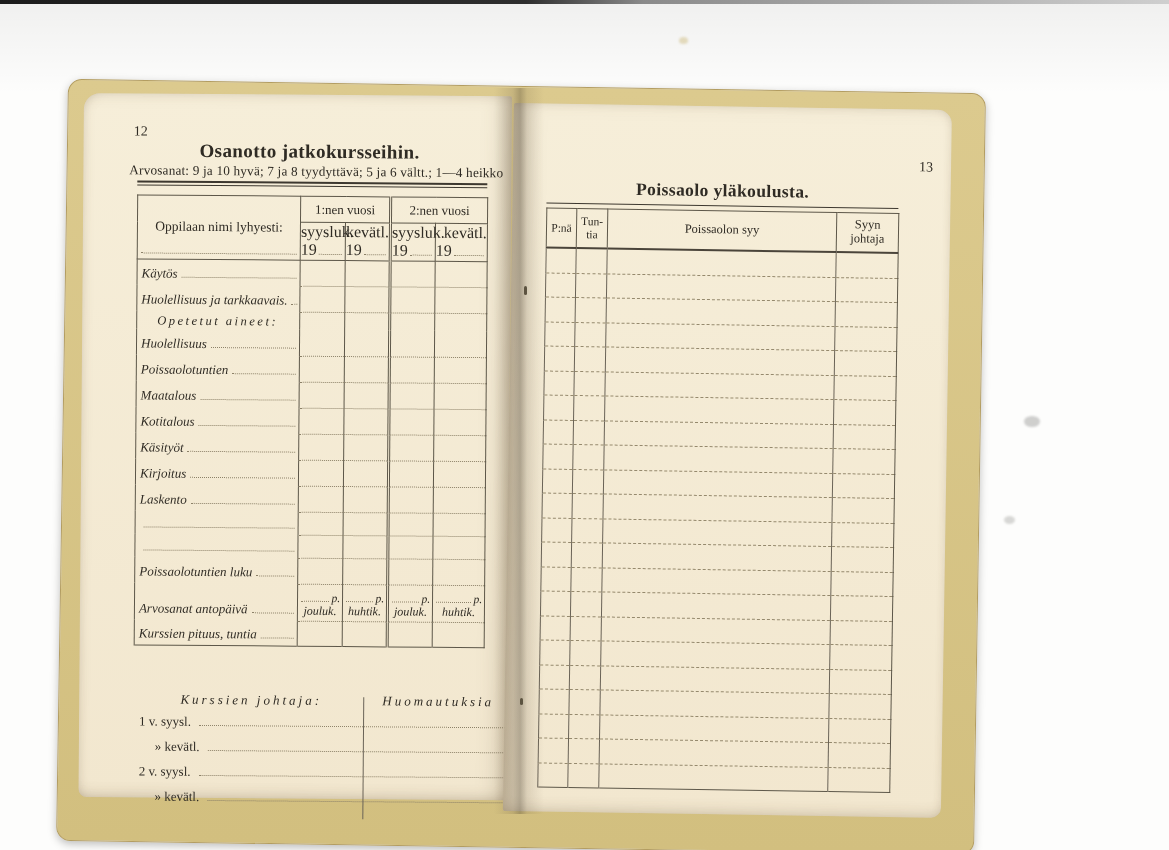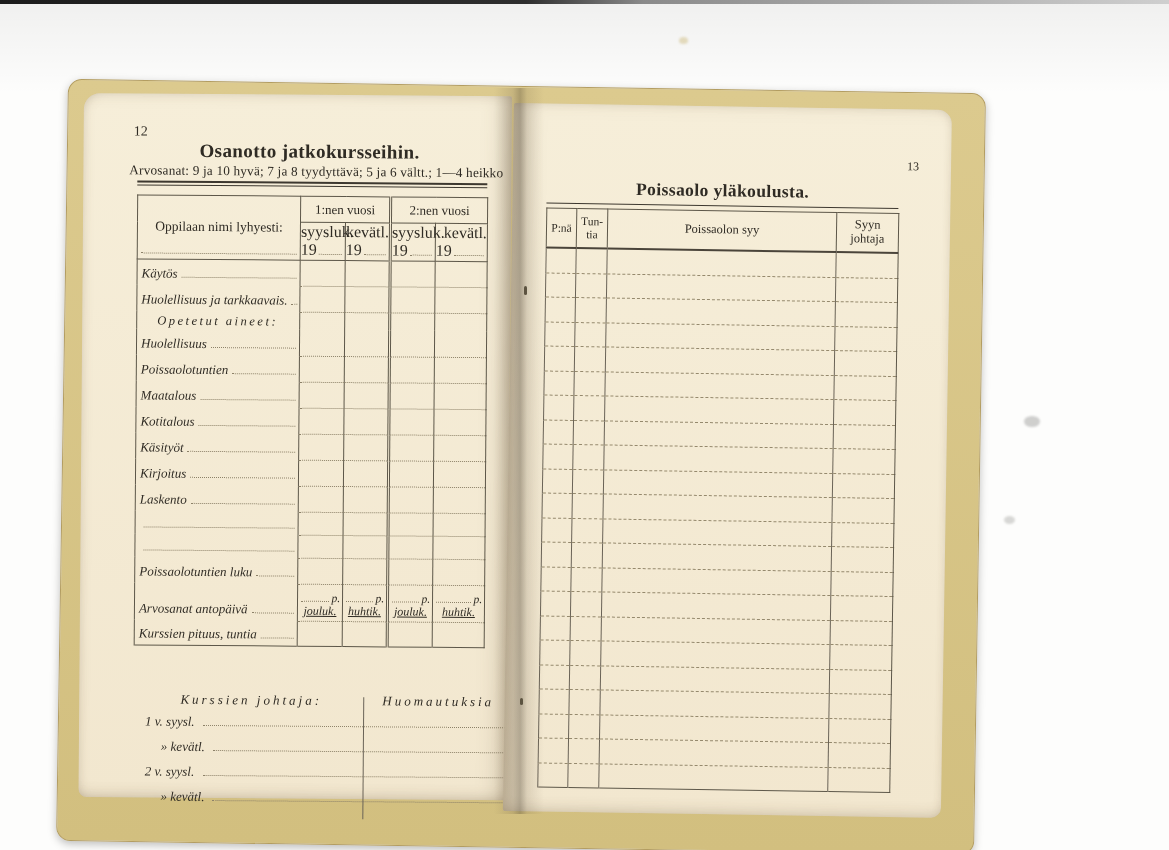--- a/index.html
+++ b/index.html
@@ -71,34 +71,34 @@
   tr.r-last{height:25px;}
   td.name-cell{padding:0 2px 0 4px !important;}
   .lblwrap{display:flex;align-items:baseline;}
   .lbl{font-size:13px;font-style:italic;white-space:nowrap;padding-bottom:3px;}
   .leader{flex:1;border-bottom:1.2px dotted #8c8168;margin:0 1px 6px 4px;min-width:6px;}
   .section-lbl{font-size:12.5px;font-style:italic;letter-spacing:2.5px;padding-left:16px;white-space:nowrap;}
   td.gcell{border-bottom:1.2px dotted #8c8168;}
   tr.r-section td{border-bottom:none !important;}
   td.gcell .pline{display:flex;align-items:baseline;font-size:11.5px;font-style:italic;padding:0 2px;}
   td.gcell .pleader{flex:1;border-bottom:1px dotted #8c8168;margin:0 2px 2px 1px;height:8px;}
-  td.gcell .pmonth{font-size:12px;font-style:italic;text-align:center;padding-bottom:2px;text-decoration:underline;}
+  td.gcell .pmonth{font-size:12px;font-style:italic;text-align:center;padding-bottom:2px;}
 
   .lp-footer{position:absolute;left:14px;top:552px;width:374px;}
   .f-heads{display:flex;font-style:italic;font-size:13px;letter-spacing:3px;height:22px;}
   .f-heads .fh-left{width:224px;text-align:center;}
   .f-heads .fh-right{flex:1;text-align:center;}
   .f-divider{position:absolute;left:224px;top:4px;height:122px;border-left:1.2px solid #6a6357;}
   .f-row{display:flex;align-items:baseline;height:25px;}
-  .f-row .flabel{font-size:13px;font-style:italic;white-space:nowrap;padding-bottom:2px;margin-left:6px;}
+  .f-row .flabel{font-size:13px;white-space:nowrap;padding-bottom:2px;}
   .f-row .fdots{flex:1;border-bottom:1px dotted #8c8168;margin:0 2px 5px 8px;}
   .f-row.indent .flabel{padding-left:16px;}
 
   
-  .rp-num{position:absolute;left:394px;top:50px;font-size:12px;}
+  .rp-num{position:absolute;left:406px;top:50px;font-size:14px;}
   .rp-body{position:absolute;left:34px;top:74px;width:352px;}
   .rp-title{text-align:center;font-size:17.5px;font-weight:bold;letter-spacing:.4px;}
   .rp-rule{border-top:1.6px solid #3d382f;margin-top:4px;}
   table.absence{border-collapse:collapse;table-layout:fixed;width:352px;margin-top:4px;
     border:1.4px solid #5d5749;}
   table.absence th{border:1px solid #5d5749;border-bottom:2.2px solid #4a443a;
     font-weight:normal;font-size:11.5px;height:38px;padding:0 1px;line-height:1.1;}
   .a-head-small{font-size:11.5px;}
   table.absence td{border-left:1px solid #6a6357;border-bottom:1.2px dashed #95896d;height:23.5px;padding:0;}
 

